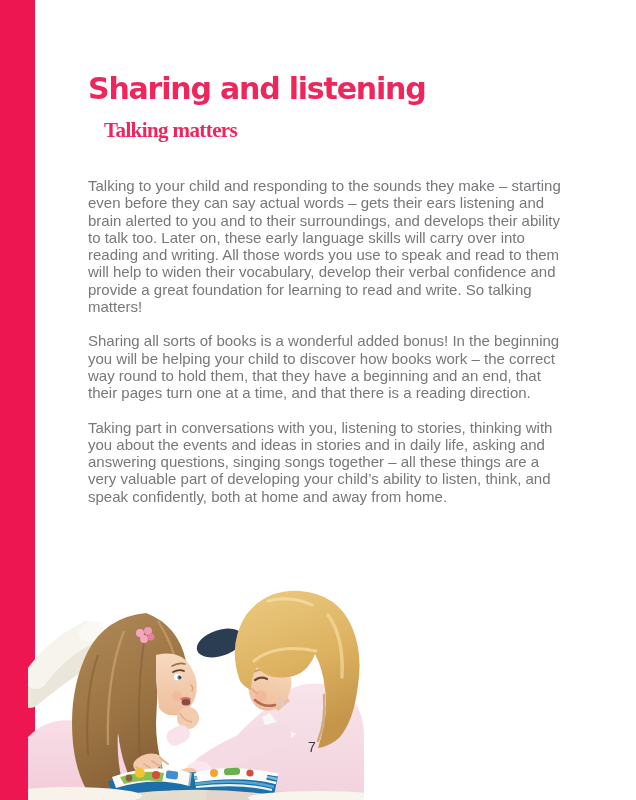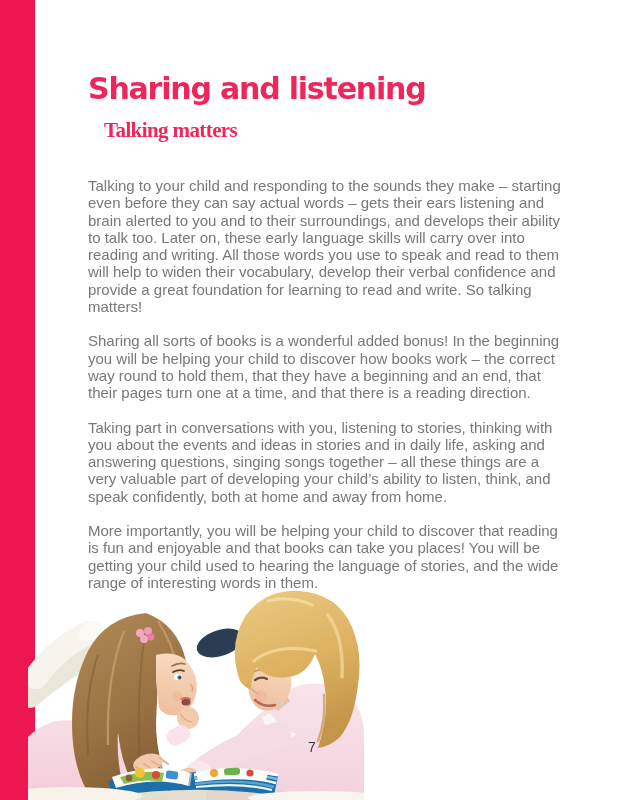--- a/index.html
+++ b/index.html
@@ -83,21 +83,20 @@
 <div class="accent-bar"></div>
 
 <h1 class="page-title">Sharing and listening</h1>
 
 <h2 class="section-heading">Talking matters</h2>
 
 <div class="body-text">
   <p>Talking to your child and responding to the sounds they make – starting even before they can say actual words – gets their ears listening and brain alerted to you and to their surroundings, and develops their ability to talk too. Later on, these early language skills will carry over into reading and writing. All those words you use to speak and read to them will help to widen their vocabulary, develop their verbal confidence and provide a great foundation for learning to read and write. So talking matters!</p>
   <p>Sharing all sorts of books is a wonderful added bonus! In the beginning you will be helping your child to discover how books work – the correct way round to hold them, that they have a beginning and an end, that their pages turn one at a time, and that there is a reading direction.</p>
   <p>Taking part in conversations with you, listening to stories, thinking with you about the events and ideas in stories and in daily life, asking and answering questions, singing songs together – all these things are a very valuable part of developing your child’s ability to listen, think, and speak confidently, both at home and away from home.</p>
-  <p>More importantly, you will be helping your child to discover that reading is fun and enjoyable and that books can take you places! You will be getting your child used to hearing the language of stories, and the wide range of interesting words in them.</p>
 </div>
 
 <figure class="photo" role="img" aria-label="A mother and her young daughter lying on a white rug, looking at each other over an open picture book">
   <svg width="336" height="215" viewBox="0 0 336 215" xmlns="http://www.w3.org/2000/svg">
     <defs>
       <linearGradient id="gBlonde" x1="0" y1="0" x2="0.3" y2="1">
         <stop offset="0" stop-color="#eccb82"></stop>
         <stop offset="0.55" stop-color="#ddb261"></stop>
         <stop offset="1" stop-color="#c5954a"></stop>
       </linearGradient>

